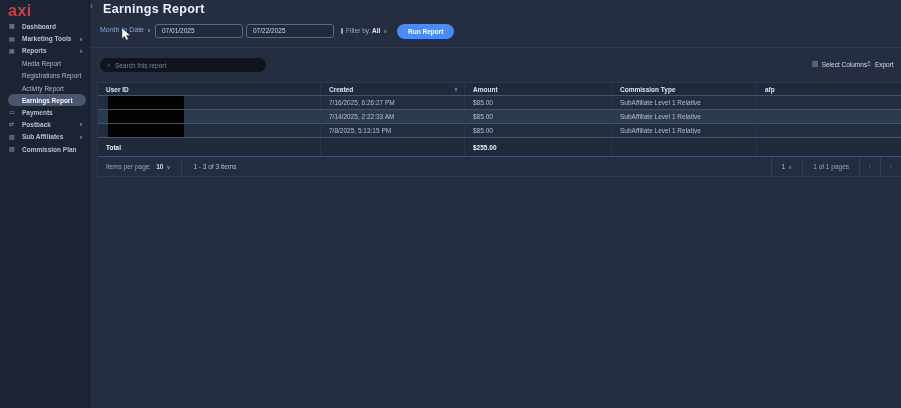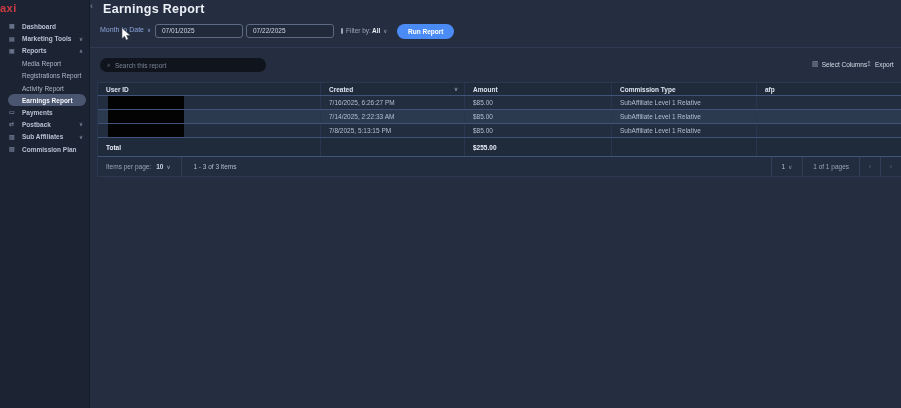--- a/index.html
+++ b/index.html
@@ -1,21 +1,21 @@
 <!DOCTYPE html>
 <html><head>
 <meta charset="utf-8">
 <style>
   * { margin:0; padding:0; box-sizing:border-box; }
   html,body { width:901px; height:408px; overflow:hidden; }
   body { position:relative; background:#252e40; font-family:"Liberation Sans", sans-serif; }
 
   
   .sidebar { position:absolute; left:0; top:0; width:90px; height:408px; background:#1c2433; border-right:1px solid #141b28; }
-  .logo { position:absolute; left:0; top:2px; font-size:11px; font-weight:bold; color:#d03c45; letter-spacing:.5px; }
+  .logo { position:absolute; left:8px; top:2px; font-size:16px; font-weight:bold; color:#d03c45; letter-spacing:.5px; }
   .nav { position:absolute; left:0; top:20px; width:90px; }
   .nav-item { display:flex; align-items:center; height:12.4px; padding-left:9px; color:#b7c0d2; font-size:6.5px; font-weight:600; cursor:pointer; }
   .nav-item .ic { width:8px; margin-right:5px; color:#6d7890; font-size:6px; line-height:1; }
   .nav-item .chev { margin-left:auto; margin-right:7px; color:#7a8499; font-size:5.5px; }
   .nav-sub { display:flex; align-items:center; height:12.4px; padding-left:22px; color:#aeb8ca; font-size:6.5px; cursor:pointer; }
   .nav-sub.selected { background:#4a566f; border-radius:6px; margin:0 4px 0 8px; padding-left:14px; height:11.5px; color:#f2f5fa; font-weight:600; }
 
   
   .collapse { position:absolute; left:90px; top:1px; color:#8a93a8; font-size:9px; cursor:pointer; }
   .title { position:absolute; left:103px; top:2px; font-size:12.5px; font-weight:bold; color:#ecf0f7; letter-spacing:.3px; }

